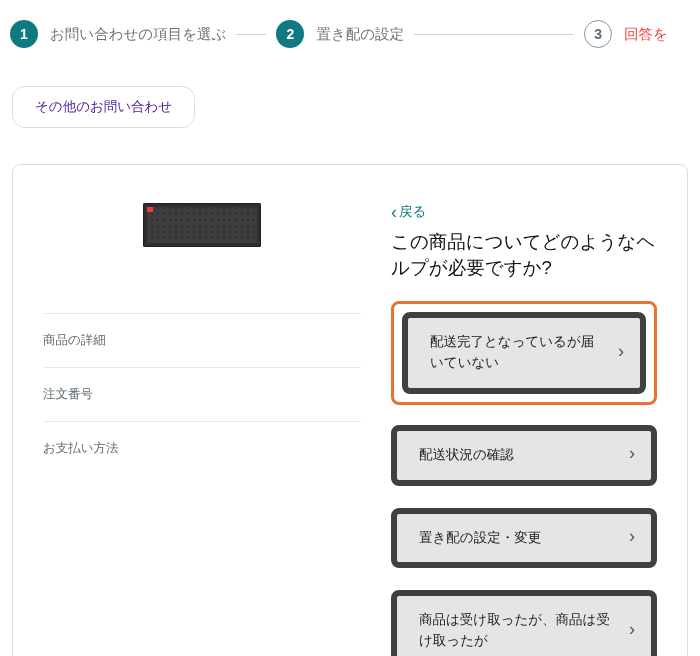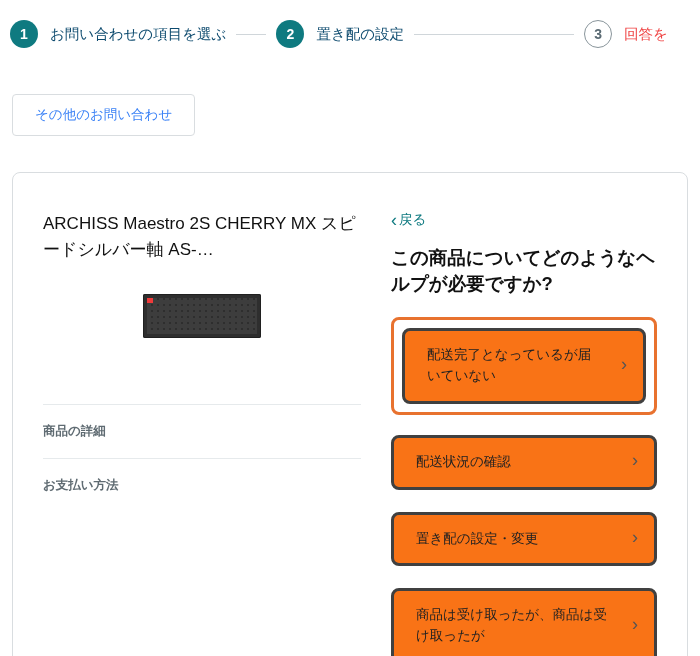--- a/index.html
+++ b/index.html
@@ -19,32 +19,32 @@
     padding: 20px 10px 34px 10px;
   }
   .step { display: flex; align-items: center; gap: 12px; }
   .step-circle {
     width: 28px; height: 28px; border-radius: 50%;
     display: flex; align-items: center; justify-content: center;
     font-weight: bold; font-size: 14px;
   }
   .step-active .step-circle { background: #0f7a80; color: #fff; }
   .step-inactive .step-circle { background: #fff; border: 1.5px solid #89959b; color: #5a6a73; }
-  .step-label { font-size: 14.5px; color: #0c4a6e; white-space: nowrap;}
+  .step-label { font-size: 14.5px; color: #737373; white-space: nowrap;}
   .step-inactive .step-label { color: #ef4444; }
   .step-sep { flex: 0 0 30px; height: 1px; background: #d0d6da; }
   .btn-other {
     display: inline-block;
-    margin: 12px 0 36px 12px;
+    margin: 4px 0 36px 12px;
     padding: 11px 22px;
     border: 1px solid #d9dde0;
-    border-radius: 4px;
+    border-radius: 13px;
     background: #fff;
     font-size: 13.5px;
-    color: #3b82f6;
+    color: #4c1d95;
     cursor: pointer;
   }
   .panel {
     border: 1px solid #d9dde0;
     border-radius: 8px 8px 0 0;
     margin: 0 12px;
     padding: 38px 30px 0 30px;
     display: flex;
     gap: 30px;
     min-height: 500px;
@@ -74,36 +74,35 @@
     content:"";
     position:absolute;
     left:4px; top:4px; width:6px; height:5px;
     background:#f03a3a;
   }
   .detail-row {
     border-top: 1px solid #e6eaec;
     padding: 18px 0;
     font-size: 12.5px;
     color: #5f6b72;
-    font-weight: bold;
   }
-  .back-link { color: #0f7a80; font-size: 13.5px; cursor: pointer; display:inline-flex; align-items:center; margin-bottom: 16px;}
+  .back-link { color: #0f7a80; font-size: 13.5px; cursor: pointer; display:inline-flex; align-items:center; margin-bottom: 8px;}
   .back-link::before{ content:"‹"; font-size:18px; margin-right:2px; line-height:1;}
-  .help-title { font-size: 18.5px; font-weight: bold; line-height: 1.4; margin-bottom: 20px; }
+  .help-title { font-size: 18.5px; font-weight: normal; line-height: 1.4; margin-bottom: 20px; }
   .highlight-box {
     border: 3px solid #e8722f;
     border-radius: 8px;
     padding: 8px;
     margin-bottom: 20px;
   }
   .opt-btn {
     width: 100%;
-    border: 3px solid #404040;
+    border: 6px solid #404040;
     border-radius: 8px;
-    background: #f97316;
+    background: #e5e5e5;
     padding: 14px 40px 14px 22px;
     font-size: 13.5px;
     line-height: 1.55;
     text-align: left;
     position: relative;
     cursor: pointer;
     color: #222;
   }
   .opt-btn::after {
     content: "›";
@@ -134,25 +133,25 @@
   <div class="step step-inactive">
     <div class="step-circle">3</div>
     <div class="step-label">回答を</div>
   </div>
 </div>
 
 <button class="btn-other">その他のお問い合わせ</button>
 
 <div class="panel">
   <div class="col-left">
-    <div class="prod-title">ARCHISS Maestro 2S CHERRY MX スピードシルバー軸 AS-…</div>
     <div class="prod-img-wrap">
       <div class="kb"></div>
     </div>
     <div class="detail-row">商品の詳細</div>
+    <div class="detail-row">注文番号</div>
     <div class="detail-row">お支払い方法</div>
   </div>
 
   <div class="col-right">
     <div class="back-link">
         <span>戻る</span>
       </div>
     <div class="help-title">この商品についてどのようなヘルプが必要ですか?</div>
 
     <div class="highlight-box">

